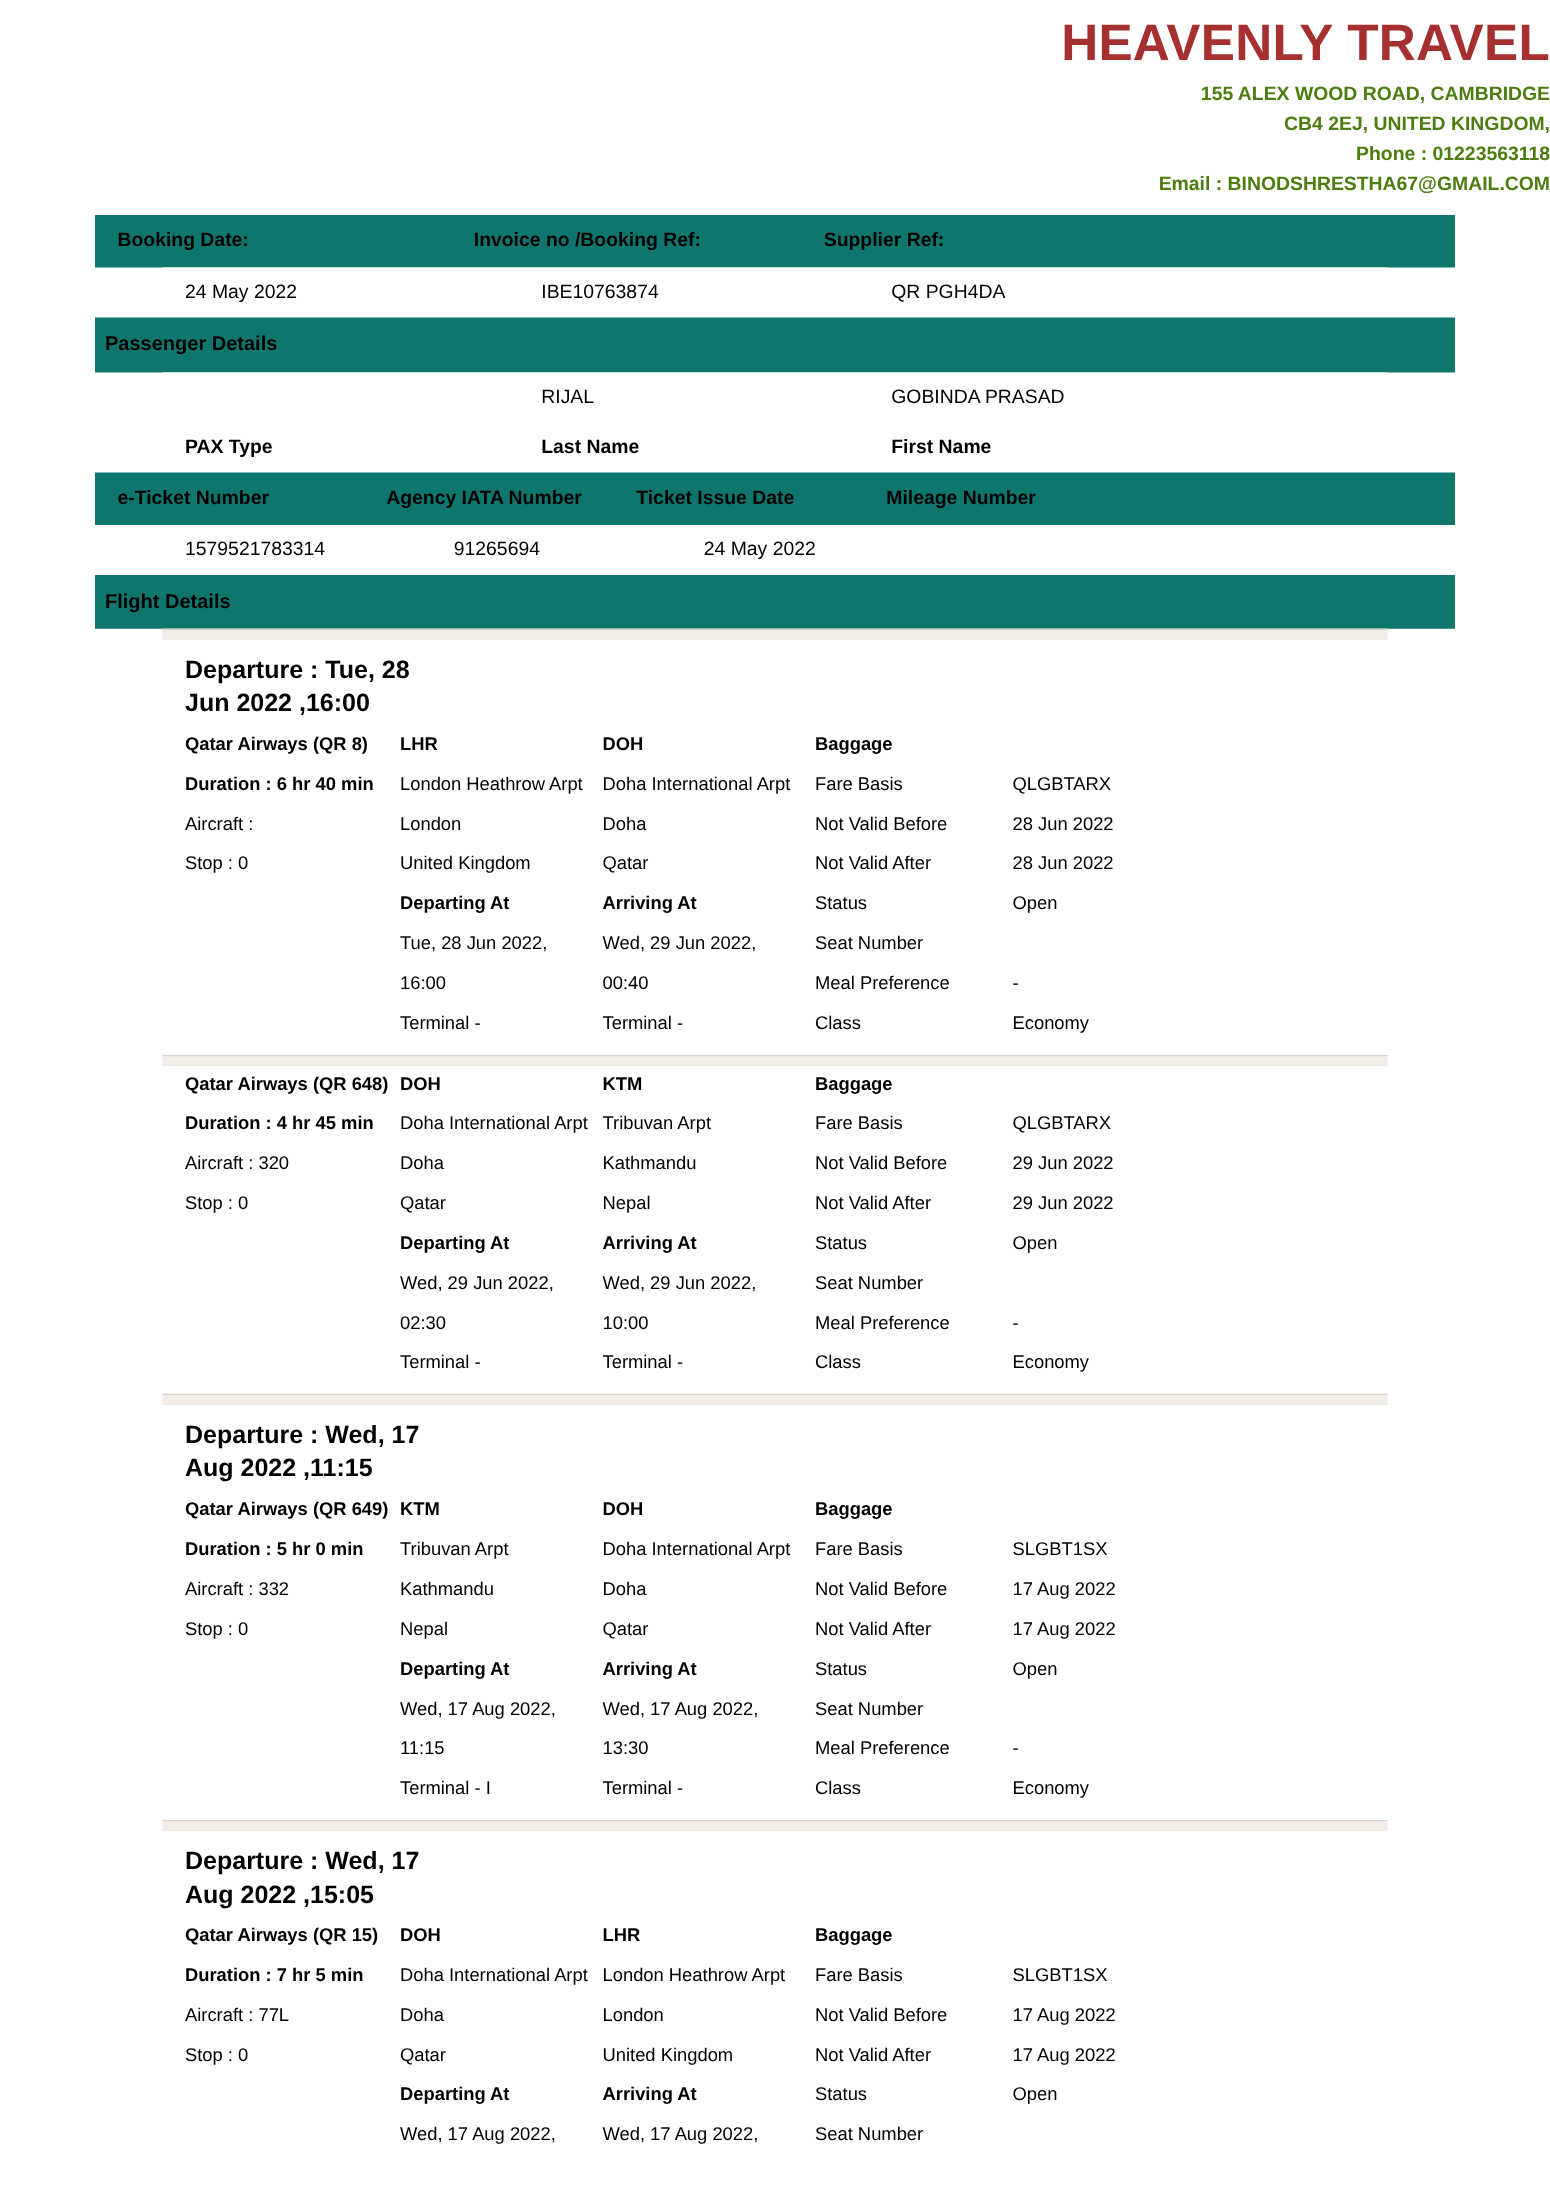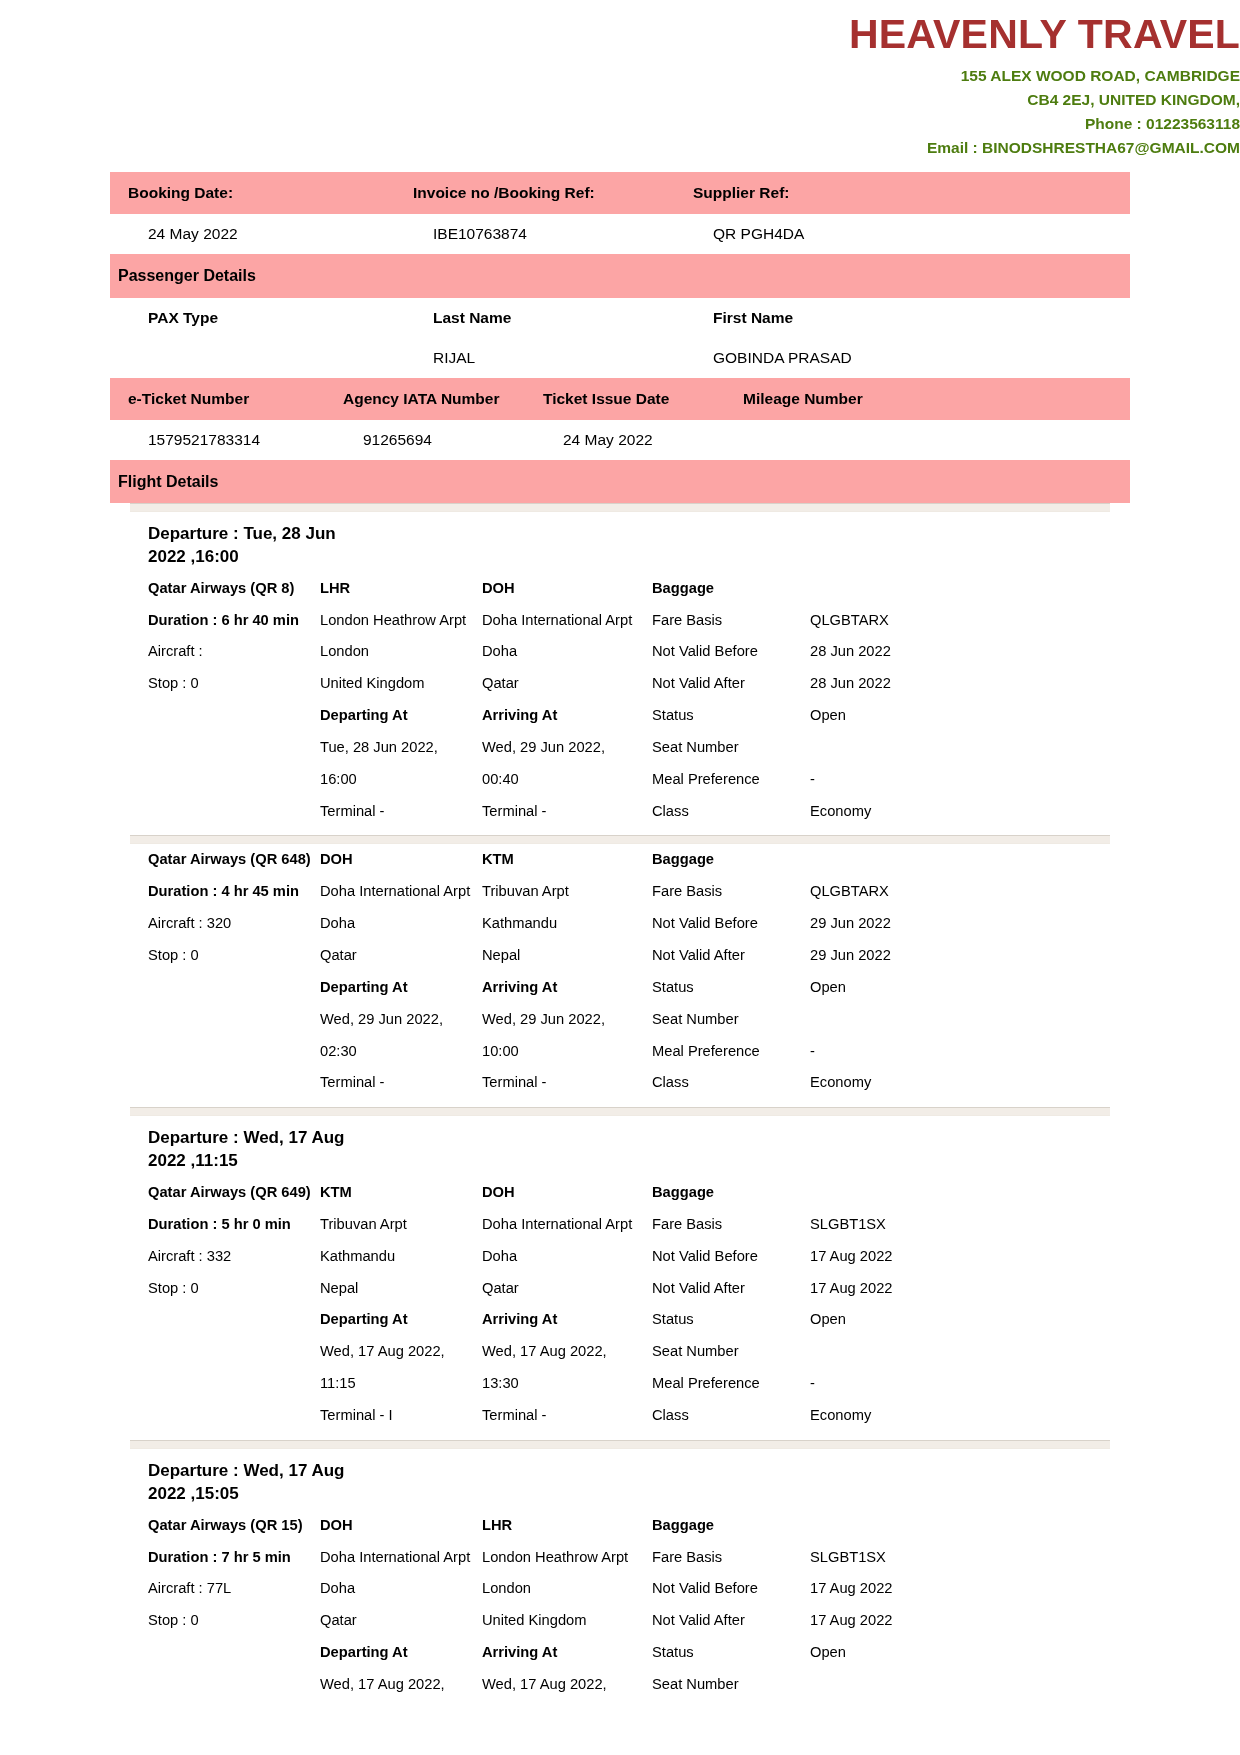--- a/index.html
+++ b/index.html
@@ -26,22 +26,22 @@
   }
   .lh-line {
     font-size: 15.5px;
     font-weight: bold;
     line-height: 1.55;
     color: #4d7c0f;
   }
 
   
   .band {
-    margin: 0 110px;
-    background: #fca5a5;
+    margin: 0 76px;
+    background: #0f766e;
   }
   .band-row {
     display: flex;
     align-items: center;
     padding: 12px 18px;
   }
   .plain-row {
     display: flex;
     align-items: center;
     margin: 0 130px;
@@ -72,21 +72,21 @@
   
   .segment { margin: 0 130px; padding: 0 18px 0 18px; background: #fff; }
   .seg-sep {
     margin: 0 130px;
     height: 9px;
     background: #f2ede7;
     border-top: 1px solid #d8d2ca;
     border-bottom: 1px solid #efeae3;
   }
   .dep-head {
-    font-size: 17px;
+    font-size: 20px;
     font-weight: bold;
     line-height: 1.35;
     padding: 11px 0 4px 0;
     width: 215px;
   }
   .frow {
     display: flex;
     align-items: flex-start;
     padding: 6px 0;
   }
@@ -123,28 +123,28 @@
     <div class="cell c1">24 May 2022</div>
     <div class="cell c2">IBE10763874</div>
     <div class="cell c3">QR PGH4DA</div>
   </div>
 
   <div class="band">
     <div class="section-title">Passenger Details</div>
   </div>
 
   <div class="plain-row">
+    <div class="cell c1"></div>
+    <div class="cell c2">RIJAL</div>
+    <div class="cell c3">GOBINDA PRASAD</div>
+  </div>
+  <div class="plain-row">
     <div class="cell bold c1">PAX Type</div>
     <div class="cell bold c2">Last Name</div>
     <div class="cell bold c3">First Name</div>
-  </div>
-  <div class="plain-row">
-    <div class="cell c1"></div>
-    <div class="cell c2">RIJAL</div>
-    <div class="cell c3">GOBINDA PRASAD</div>
   </div>
 
   <div class="band">
     <div class="band-row">
       <div class="cell bold e1">e-Ticket Number</div>
       <div class="cell bold e2">Agency IATA Number</div>
       <div class="cell bold e3">Ticket Issue Date</div>
       <div class="cell bold e4">Mileage Number</div>
     </div>
   </div>

